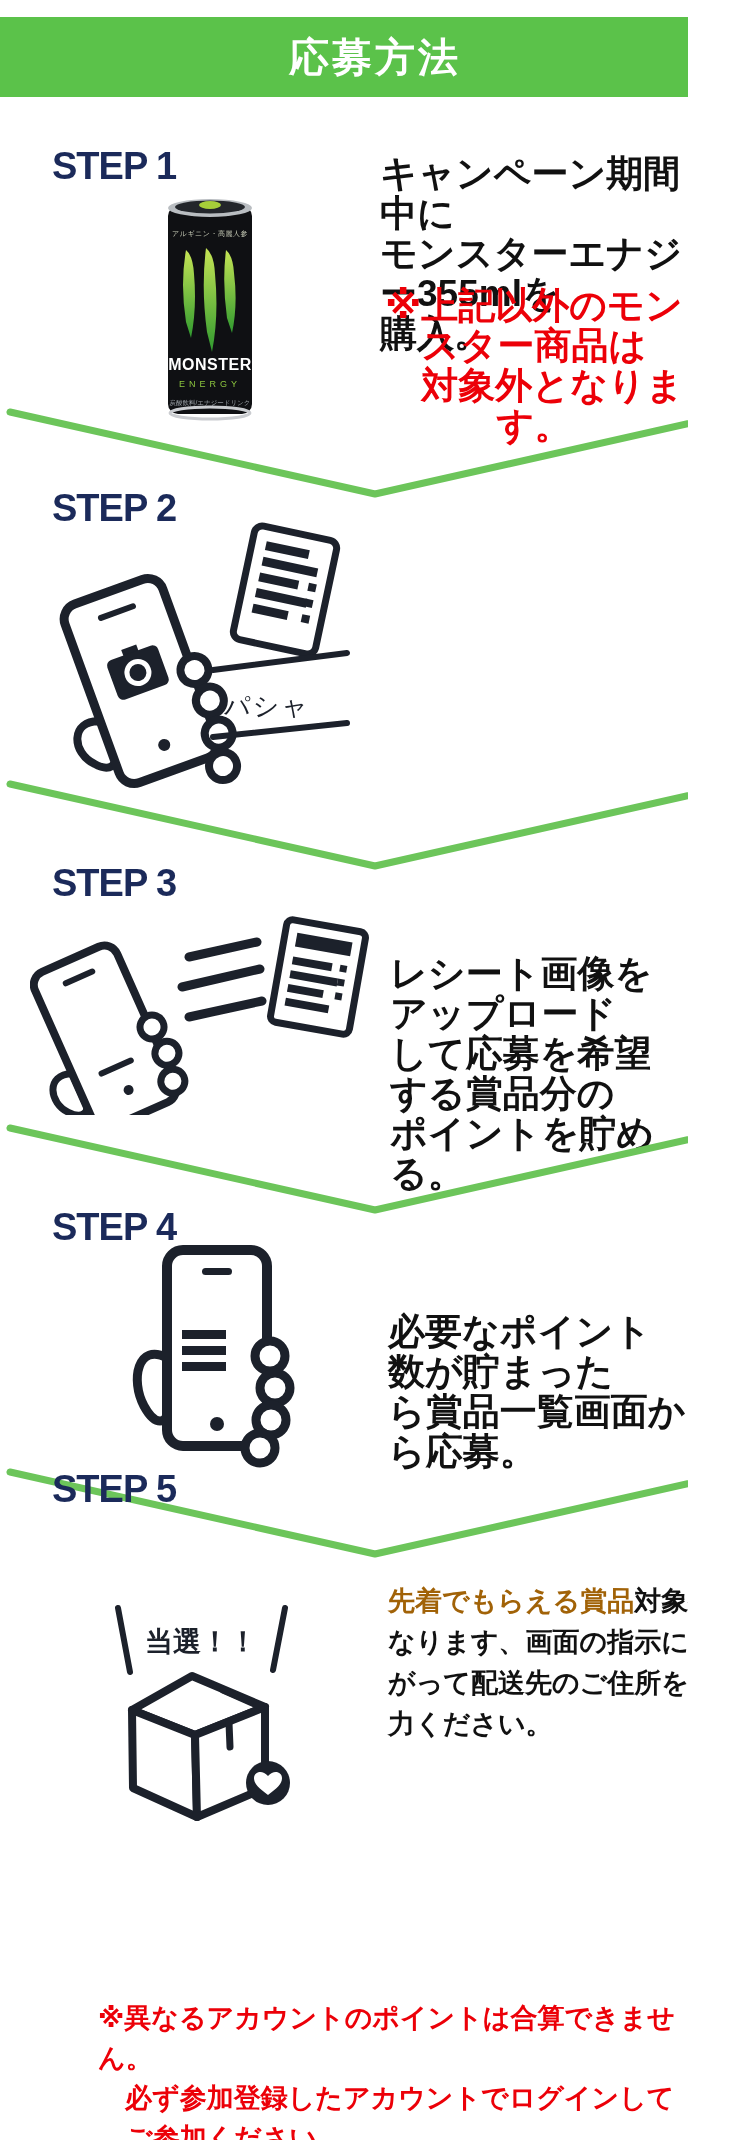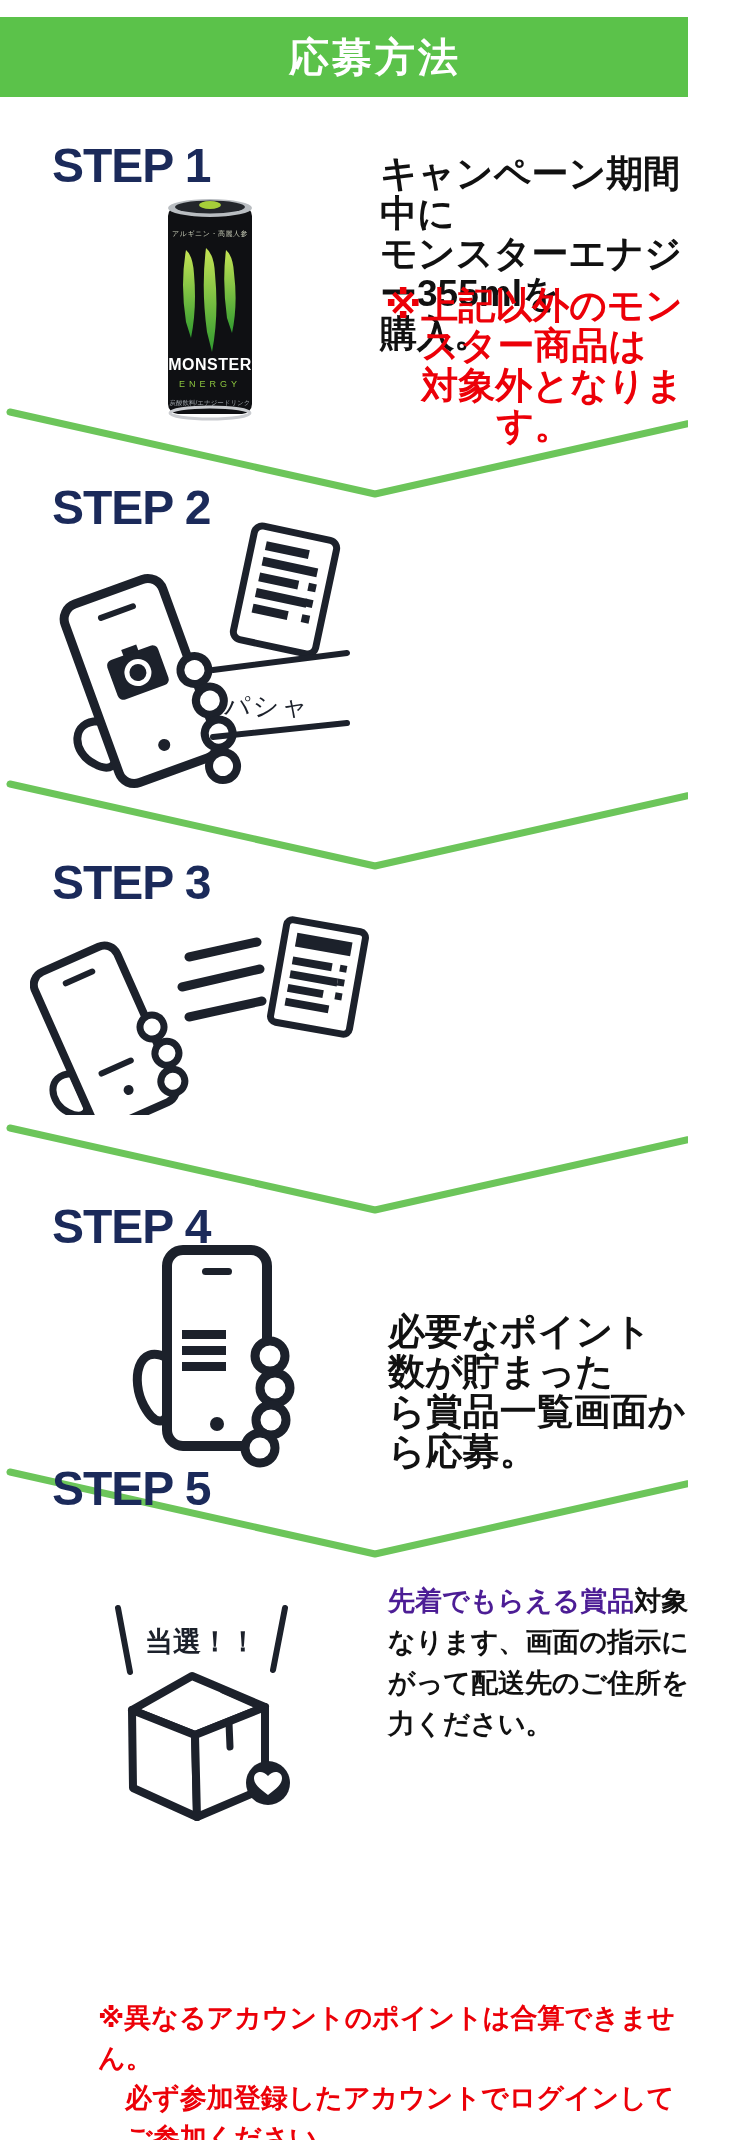--- a/index.html
+++ b/index.html
@@ -1,27 +1,27 @@
 <!DOCTYPE html>
 <html><head>
 <meta charset="utf-8">
 <style>
   html,body{margin:0;padding:0;background:#fff;}
   .page{position:relative;width:688px;height:2140px;background:#fff;overflow:hidden;
         font-family:"Liberation Sans","DejaVu Sans",sans-serif;}
   .band{position:absolute;left:0;top:17px;width:750px;height:80px;background:#5bc24a;
         display:flex;align-items:center;justify-content:center;}
   .band h1{margin:0;color:#fff;font-size:40px;font-weight:bold;letter-spacing:3px;}
-  .step-label{position:absolute;left:52px;color:#1b2a5a;font-size:48px;font-weight:900;
+  .step-label{position:absolute;left:52px;color:#1b2a5a;font-size:38px;font-weight:900;
         letter-spacing:-1px;line-height:38px;white-space:nowrap;}
   .txt{position:absolute;color:#111;font-size:37px;font-weight:bold;line-height:40px;
         white-space:pre-line;}
   .red{color:#ec0008;text-align:center;}
   .para{position:absolute;width:362px;color:#111;font-size:27px;font-weight:bold;line-height:41px;}
-  .hl-red{color:#4c1d95;}
+  .hl-red{color:#a16207;}
   .hl-orange{color:#f2a000;}
   .footer-note{position:absolute;left:98px;top:1998px;color:#ec0008;font-size:27px;
         font-weight:bold;line-height:40px;white-space:pre-line;}
   .chev{position:absolute;left:0;width:750px;height:92px;}
   .chev polyline{fill:none;stroke:#6cc55a;stroke-width:7;stroke-linecap:round;stroke-linejoin:round;}
   .icon-abs{position:absolute;}
   .ink{stroke:#1c212b;}
   .ink-fill{fill:#1c212b;}
   svg text{font-family:"Liberation Sans","DejaVu Sans",sans-serif;}
 </style>
@@ -136,20 +136,23 @@
       <rect x="-28" y="-16" width="40" height="8" class="ink-fill"></rect>
       <rect x="-28" y="-2" width="48" height="8" class="ink-fill"></rect>
       <rect x="-28" y="12" width="36" height="8" class="ink-fill"></rect>
       <rect x="-28" y="26" width="44" height="8" class="ink-fill"></rect>
       <rect x="20" y="-16" width="7" height="7" class="ink-fill"></rect>
       <rect x="20" y="-2" width="7" height="7" class="ink-fill"></rect>
       <rect x="20" y="12" width="7" height="7" class="ink-fill"></rect>
     </g>
   </svg>
 
+  <div class="txt" style="left:390px;top:954px">レシート画像をアップロード
+して応募を希望する賞品分の
+ポイントを貯める。</div>
 
   <svg class="chev" style="top:1123px" viewBox="0 0 750 92">
       <polyline points="10,5 375,87 740,5"></polyline>
     </svg>
 
   <div class="step-label" style="top:1208px">STEP 4</div>
 
   <svg class="icon-abs" style="left:110px;top:1238px" width="190" height="230" viewBox="0 0 190 230">
     <path d="M57,120 C28,104 20,142 34,168 C46,190 57,184 57,174 Z" fill="#fff" class="ink" stroke-width="9" stroke-linejoin="round"></path>
     <rect x="57" y="12" width="100" height="196" rx="16" fill="#fff" class="ink" stroke-width="10"></rect>

